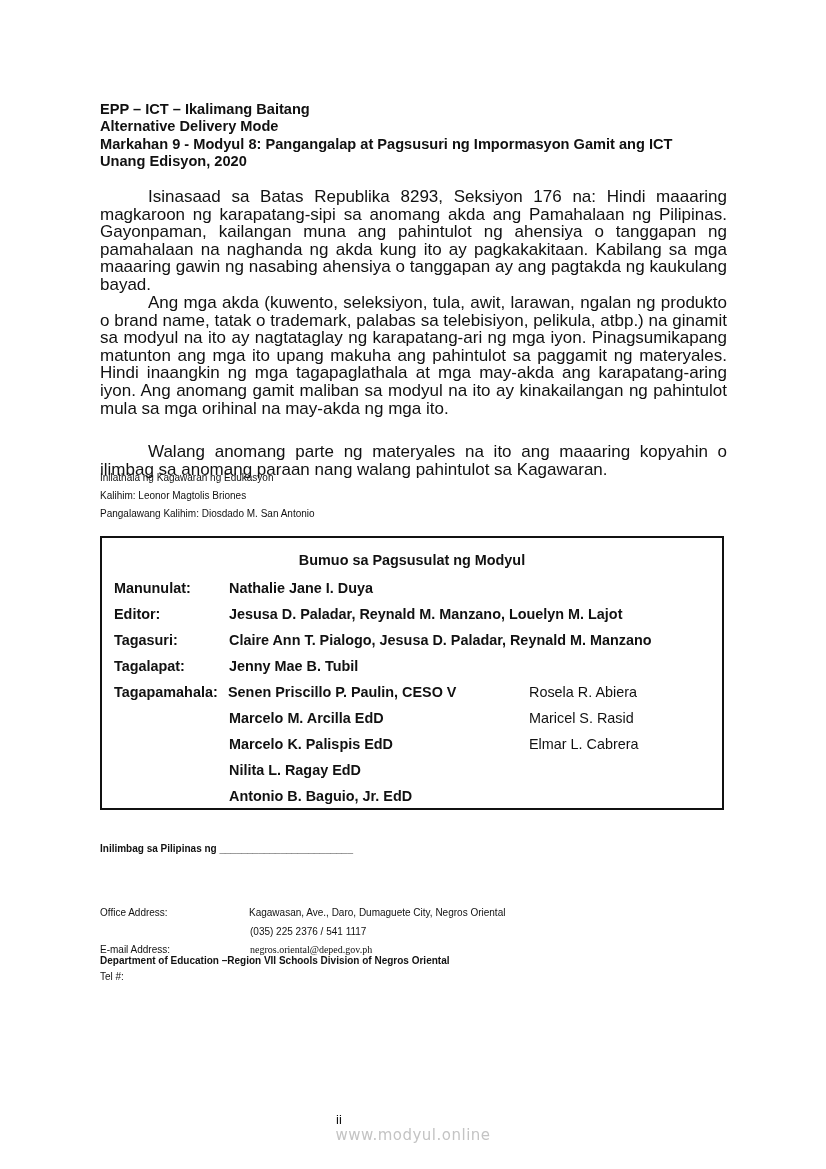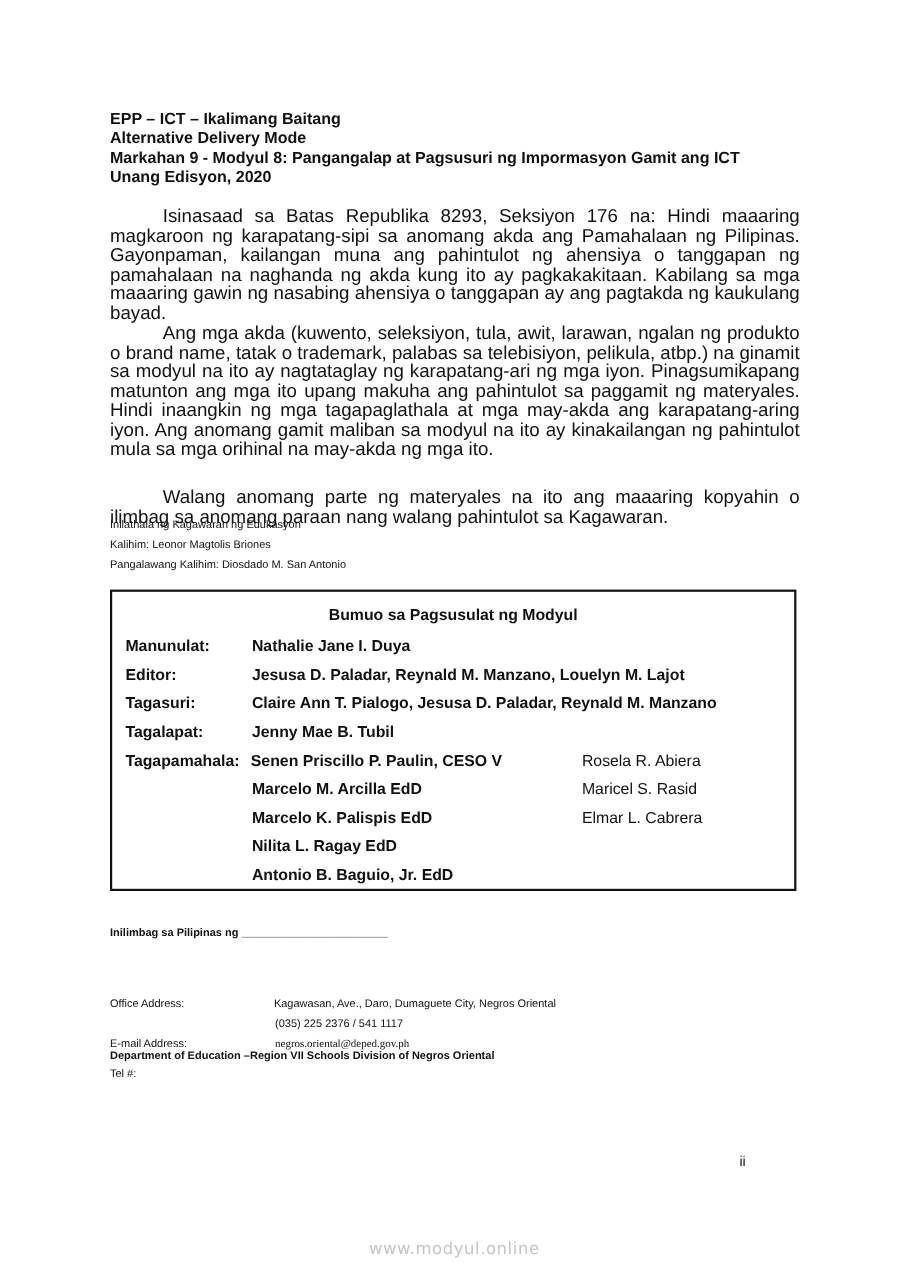--- a/index.html
+++ b/index.html
@@ -20,21 +20,21 @@
     }
     .box-title {
       position: absolute; left: 0; right: 0; top: 14px; text-align: center;
       font-weight: bold; font-size: 14.4px;
     }
     .row { position: absolute; font-size: 14.4px; line-height: 18px; white-space: nowrap; }
     .lbl { position: absolute; left: 12px; font-weight: bold; text-align: center; }
     .val { position: absolute; left: 127px; font-weight: bold; }
     .val2 { position: absolute; left: 410px; margin-left: 17px; }
     .bold { font-weight: bold; }
-    .pageno { left: 0; width: 678px; text-align: right; top: 1048px; font-size: 13px; }
+    .pageno { left: 0; width: 678px; text-align: center; top: 1112px; font-size: 13px; }
     .watermark {
       left: 0; width: 826px; text-align: center; top: 1126px; font-size: 15px;
       color: #c4c4c4; letter-spacing: 0.5px; font-family: "DejaVu Sans", sans-serif;
     }
   </style>
 </head>
 <body>
 
 <div class="abs hdr" style="top:101px;text-align:right;">EPP – ICT – Ikalimang Baitang</div>
 <div class="abs hdr" style="top:118px;">Alternative Delivery Mode</div>

